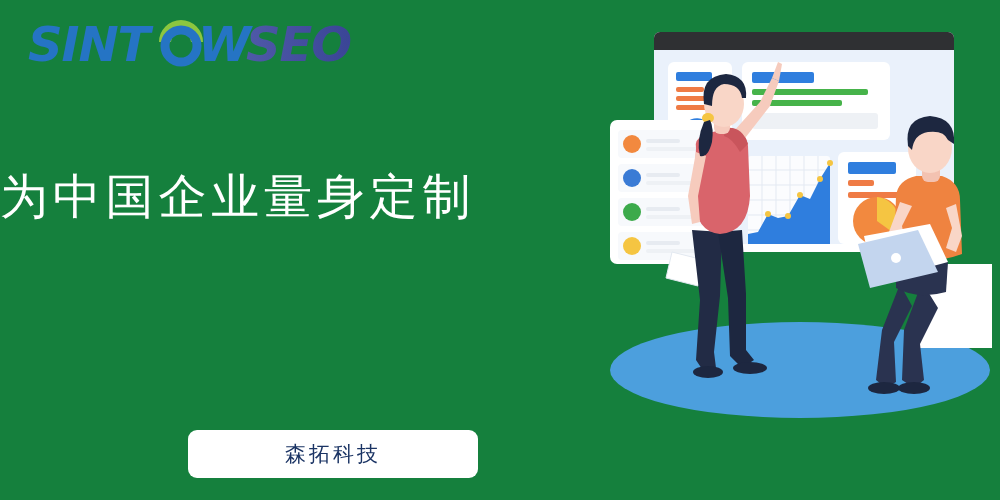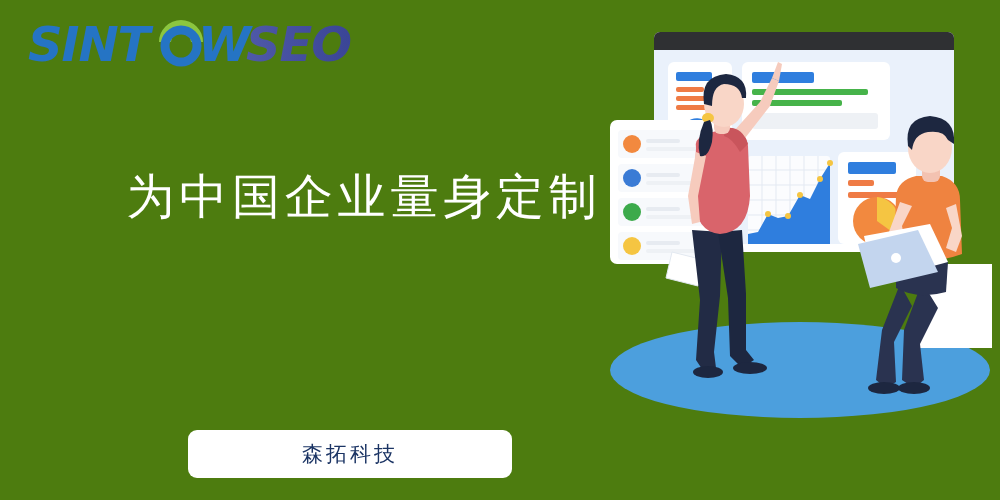--- a/index.html
+++ b/index.html
@@ -9,66 +9,65 @@
   body {
     width: 1000px;
     height: 500px;
     overflow: hidden;
     font-family: "Liberation Sans", sans-serif;
   }
   #banner {
     position: relative;
     width: 1000px;
     height: 500px;
-    background: #4d7c0f;
+    background: #15803d;
     overflow: hidden;
     text-decoration: underline;
   }
 
   
   #logo {
     position: absolute;
     left: 28px;
     top: 16px;
     width: 340px;
     height: 54px;
   }
   #logo svg { display: block; }
 
   
   .headline {
     position: absolute;
     left: 0;
     width: 640px;
-    text-align: center;
+    text-align: left;
     font-family: "DejaVu Serif", "Liberation Serif", serif;
     font-weight: 400;
     letter-spacing: 0.10em;
     white-space: nowrap;
     line-height: 1;
-    margin-left: 44px;
   }
   #headline-1 {
     top: 172px;
     font-size: 48px;
     color: #ffffff;
   }
   #headline-2 {
     top: 277px;
     font-size: 48px;
     color: #ffffff;
   }
   #headline-2 .accent { color: #f5e614; }
 
   
   #cta-button {
     position: absolute;
     left: 188px;
     top: 430px;
-    width: 324px;
+    width: 290px;
     height: 48px;
     background: #ffffff;
     border: none;
     border-radius: 9px;
     color: #1b3464;
     font-size: 21px;
     letter-spacing: 0.14em;
     font-family: "DejaVu Sans", "Liberation Sans", sans-serif;
     cursor: pointer;
     padding: 0;

